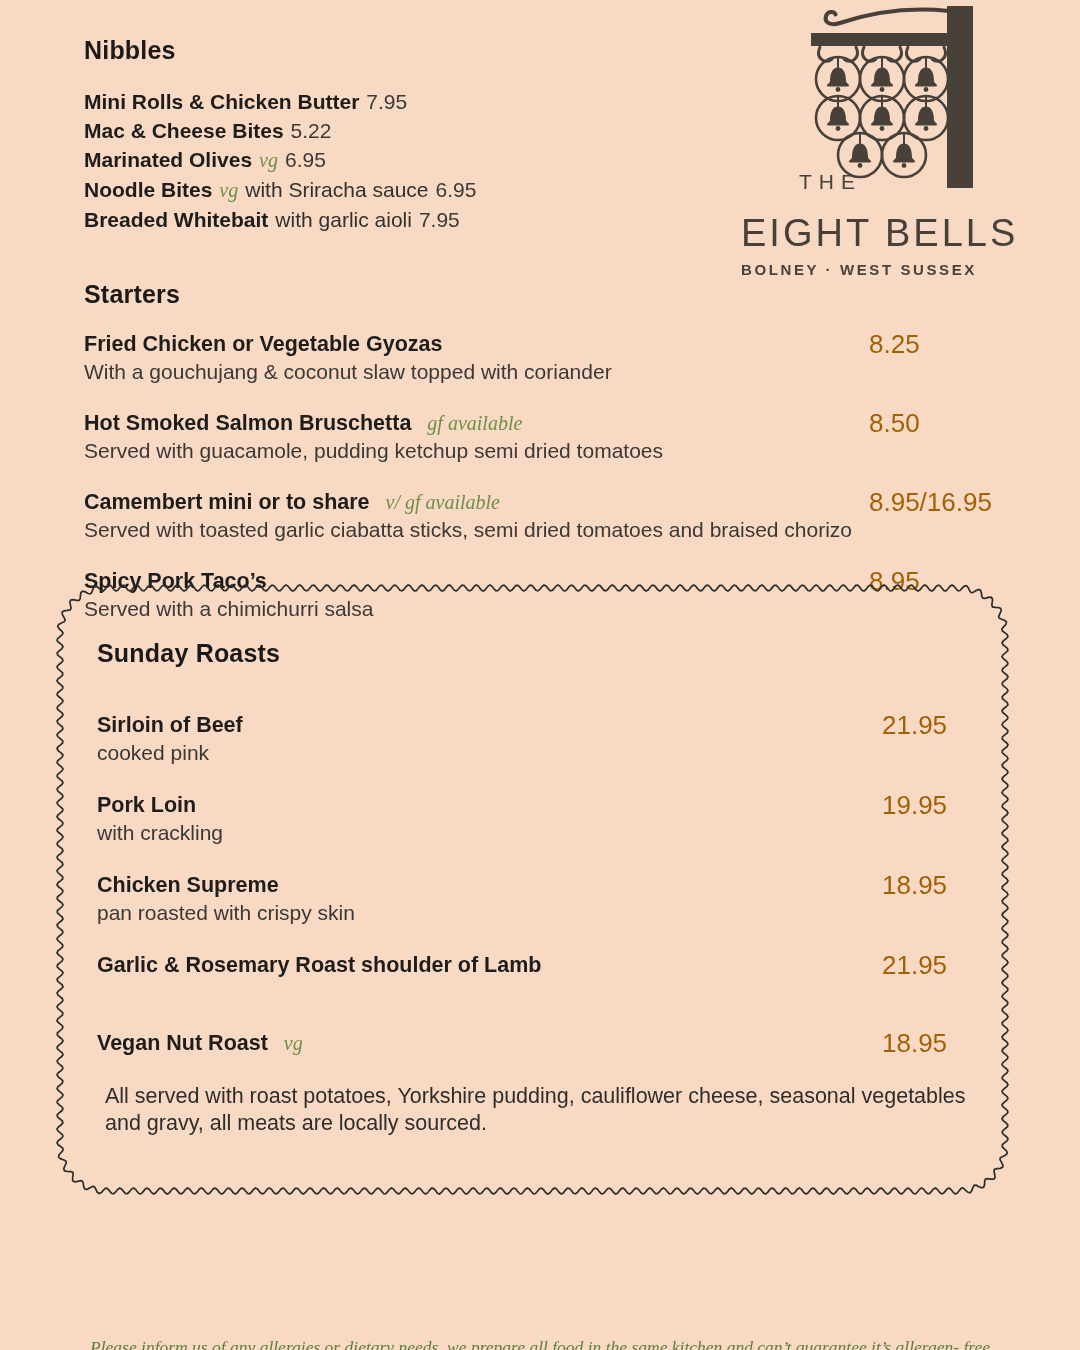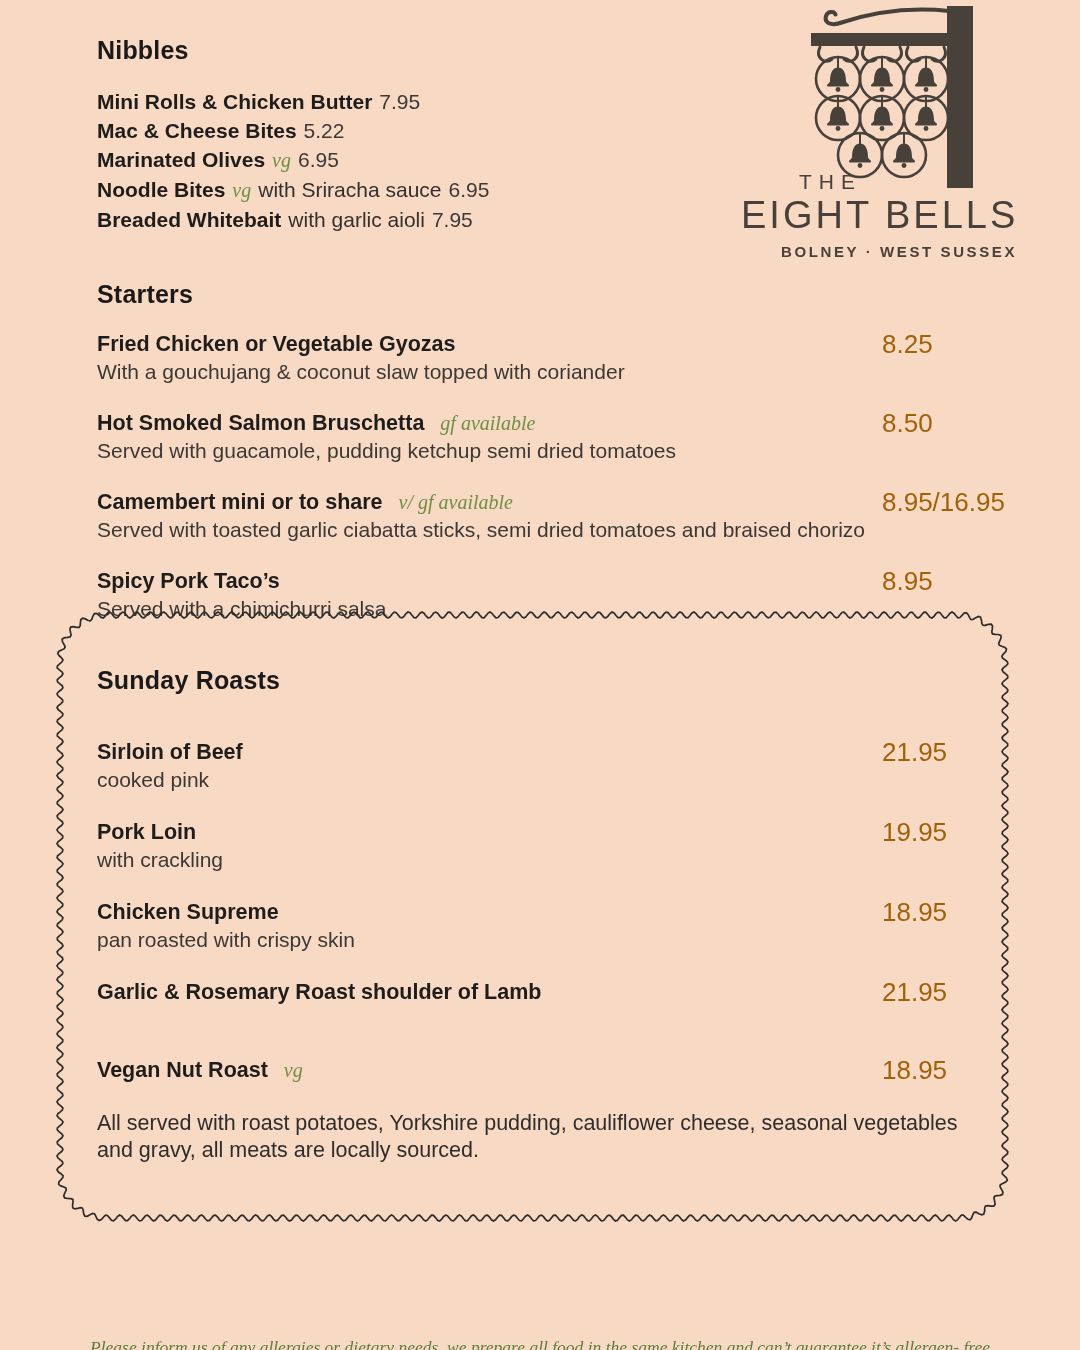--- a/index.html
+++ b/index.html
@@ -1,21 +1,21 @@
 <!DOCTYPE html>
 <html><head>
 <meta charset="utf-8">
 <style>
   html,body { margin:0; padding:0; }
   .page {
     position:relative; width:1080px; height:1350px; overflow:hidden;
     background:#f7d9c4; color:#242220;
     font-family:"Liberation Sans", sans-serif;
   }
-  .content { position:absolute; left:97px; top:36px; width:915px; }
+  .content { position:absolute; left:84px; top:36px; width:915px; }
 
   h2.sec { font-size:25px; font-weight:bold; color:#1c1a18; margin:0 0 22px 0; letter-spacing:0.2px; }
 
   
   .nib-line { font-size:21px; line-height:29px; color:#33302d; white-space:nowrap; }
   .nib-line > span { margin-right:7px; }
   .b { font-weight:bold; color:#1f1d1b; }
   .tag {
     font-family:"Liberation Serif", serif; font-style:italic;
     font-size:20px; color:#6f8f44;
@@ -25,35 +25,35 @@
   
   .starters { margin-top:46px; }
   .item { position:relative; margin-bottom:25px; }
   .row { position:relative; font-size:21.5px; line-height:27px; }
   .row .tag { margin-left:10px;font-style:italic; }
   .price { position:absolute; left:785px; top:0; font-size:26px; color:#a16207; font-weight:normal; }
   .desc { font-size:21px; line-height:27px; color:#3b3835; }
 
   
   .roast-box {
-    position:absolute; left:55px; top:610px; width:955px; height:613px;
+    position:absolute; left:55px; top:583px; width:955px; height:613px;
     box-sizing:border-box; padding:56px 0 0 42px;
   }
   .roast-box svg.border { position:absolute; left:0; top:0; pointer-events:none; }
   .roast-box h2.sec { margin-bottom:44px; }
   .roast-item { position:relative; margin-bottom:26px; }
   .roast-item.tall { min-height:52px; }
-  .roast-note { font-size:21.5px; line-height:27px; color:#2f2d2b; width:875px; margin-top:8px; }
+  .roast-note { font-size:21.5px; line-height:27px; color:#2f2d2b; width:875px; margin-top:8px;margin-left:8px; }
 
   
   .logo { position:absolute; top:6px; right:63px; width:276px; color:#48413a; }
   .logo svg { display:block; }
   .logo-the { font-size:21px; letter-spacing:7px; padding-left:58px; margin-top:-20px; }
-  .logo-name { font-size:38px; letter-spacing:3px; white-space:nowrap; margin-top:0; }
-  .logo-loc { font-size:15px; font-weight:bold; letter-spacing:2.6px; text-align:right; margin-top:6px; white-space:nowrap; }
+  .logo-name { font-size:38px; letter-spacing:3px; white-space:nowrap; margin-top:18px; }
+  .logo-loc { font-size:15px; font-weight:bold; letter-spacing:2.6px; text-align:left; margin-top:6px; white-space:nowrap; }
 
   
   .footer {
     position:absolute; top:1337px; left:0; width:100%; text-align:center;
     font-family:"Liberation Serif", serif; font-style:italic;
     font-size:17.5px; color:#5e7d3c;
   }
 </style>
 </head>
 <body>

